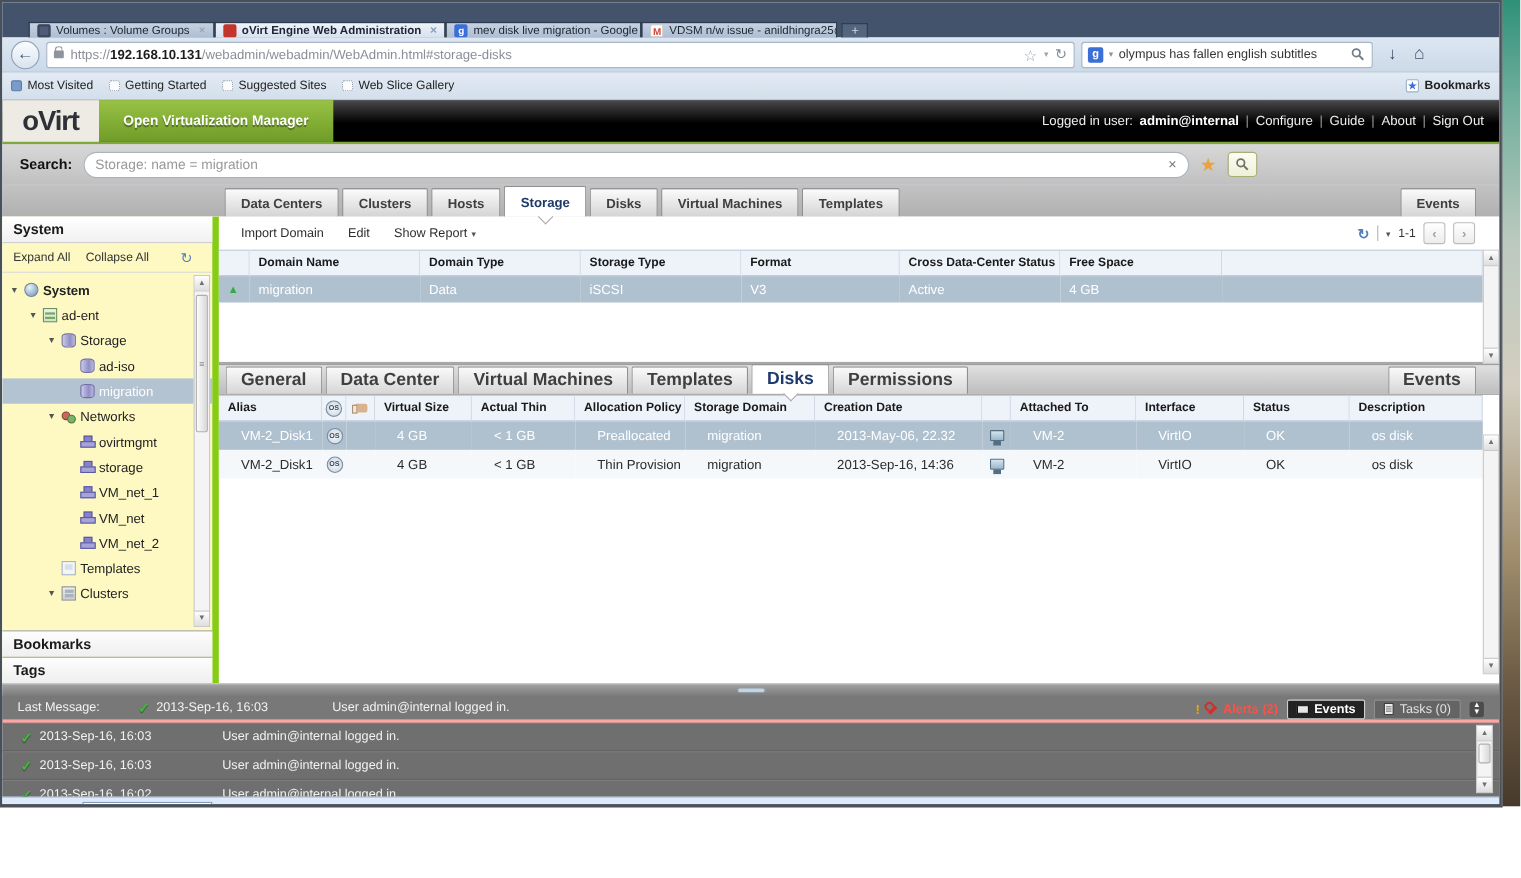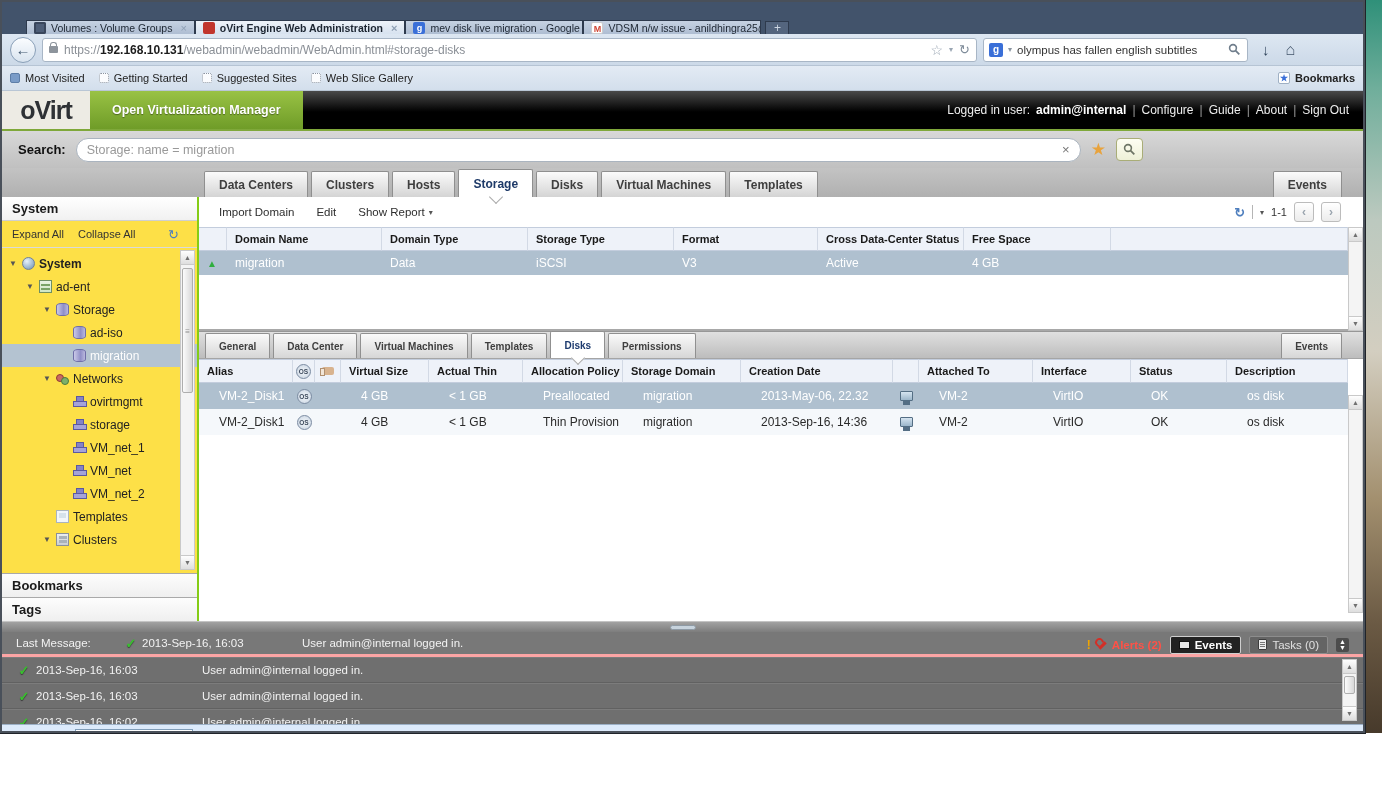--- a/index.html
+++ b/index.html
@@ -71,21 +71,21 @@
 
 
 .mtabrow { height:29px; background:linear-gradient(#c3c3c3,#b0b0b0); position:relative; display:flex; align-items:flex-end; padding-left:202px; }
 .mtab { position:relative; height:26px; margin-right:3px; padding:0 14px; background:linear-gradient(#fbfbfb,#d4d4d4); border:1px solid #8f8f8f; border-bottom:none; border-radius:2px 2px 0 0; font-size:12px; font-weight:bold; color:#3f3f3f; display:flex; align-items:center; }
 .mtab.active { background:#fff; color:#1e3a68; height:28px; z-index:5; }
 .mtab.active::after { content:""; position:absolute; left:50%; bottom:-5px; width:9px; height:9px; margin-left:-5px; background:#fff; transform:rotate(45deg); border-right:1px solid #aaa; border-bottom:1px solid #aaa; }
 .mtab-events { position:absolute; right:18px; bottom:0; height:26px; }
 
 
 .content { height:424px; background:#fff; display:flex; position:relative; }
-.sidebar { width:197px; border-right:2px solid #84cc16; display:flex; flex-direction:column; background:#fde047; }
+.sidebar { width:197px; border-right:6px solid #84cc16; display:flex; flex-direction:column; background:#fef9c3; }
 .sys-head { height:24px; padding-left:10px; font-size:13px; font-weight:bold; color:#1a1a1a; display:flex; align-items:center; border-bottom:1px solid #cfcfcf; background:linear-gradient(#fff,#f1f1f1); }
 .expand-row { height:27px; display:flex; align-items:center; gap:14px; padding-left:10px; font-size:11px; color:#333; border-bottom:1px solid #dadada; }
 .expand-row .tree-refresh { margin-left:auto; margin-right:18px; color:#4f7fbe; font-size:13px; }
 .tree { flex:1; position:relative; padding-top:4px; overflow:hidden; }
 .titem { height:23px; display:flex; align-items:center; gap:4px; font-size:12px; color:#222; padding-right:2px; }
 .titem.selected { background:#b4c3d1; color:#fdfdfd; }
 .texp { width:10px; font-size:8px; color:#555; text-align:center; flex:0 0 10px; }
 .tspace { width:10px; flex:0 0 10px; }
 .ticon { flex:0 0 13px; width:13px; height:13px; position:relative; }
 .ic-globe { border-radius:50%; background:radial-gradient(circle at 35% 30%, #e8f2fa, #9db8cf 60%, #6d8aa6); border:1px solid #70829a; }
@@ -121,21 +121,21 @@
 .gc-div { width:1px; height:14px; background:#b5b5b5; }
 .page-btn { width:20px; height:20px; border:1px solid #bcbcbc; border-radius:3px; background:linear-gradient(#fff,#ececec); color:#9aa4ae; font-size:12px; font-weight:bold; text-align:center; line-height:18px; }
 
 .sgrid { display:grid; grid-template-columns:28px 155px 146px 146px 144px 146px 147px auto; width:calc(100% - 15px); }
 .sgrid.head > div { height:24px; background:#eef2f9; border-top:1px solid #c3cddd; border-bottom:1px solid #c3cddd; border-right:1px solid #d2d9e5; font-size:11px; font-weight:bold; color:#1a1a1a; display:flex; align-items:center; padding-left:8px; }
 .sgrid.row > div { height:24px; display:flex; align-items:center; padding-left:8px; font-size:12px; }
 .sgrid.row.selected > div { background:#afc0cf; color:#fff; }
 .tri-up { color:#2fae3e; font-size:10px; }
 
 .subtabs { height:28px; background:linear-gradient(#e0e0e0,#bdbdbd); border-top:1px solid #979797; border-bottom:1px solid #a5a5a5; position:relative; display:flex; align-items:flex-end; padding-left:6px; }
-.stab { position:relative; height:25px; margin-right:3px; padding:0 13px; background:linear-gradient(#fafafa,#d6d6d6); border:1px solid #909090; border-bottom:none; border-radius:2px 2px 0 0; font-size:10px; font-weight:bold; color:#3f3f3f; display:flex; align-items:center; }
+.stab { position:relative; height:25px; margin-right:3px; padding:0 13px; background:linear-gradient(#fafafa,#d6d6d6); border:1px solid #909090; border-bottom:none; border-radius:2px 2px 0 0; font-size:16px; font-weight:bold; color:#3f3f3f; display:flex; align-items:center; }
 .stab.active { background:#fff; color:#1c3a6e; height:27px; z-index:4; }
 .stab.active::after { content:""; position:absolute; left:50%; bottom:-5px; width:9px; height:9px; margin-left:-5px; background:#fff; transform:rotate(45deg); border-right:1px solid #aaa; border-bottom:1px solid #aaa; }
 .stab-events { position:absolute; right:18px; bottom:0; height:25px; }
 .toolbar2 { height:34px; display:flex; align-items:center; padding-left:20px; font-size:11.5px; color:#2e2e2e; }
 
 .dgrid { display:grid; grid-template-columns:94px 22px 26px 88px 94px 100px 118px 152px 26px 114px 98px 96px auto; width:calc(100% - 15px); }
 .dgrid.head > div { height:24px; background:#eef2f9; border-top:1px solid #c3cddd; border-bottom:1px solid #c3cddd; border-right:1px solid #d2d9e5; font-size:11px; font-weight:bold; color:#1a1a1a; display:flex; align-items:center; padding-left:8px; }
 .dgrid.head > div.cicon { padding-left:0; justify-content:center; }
 .dgrid.row > div { height:26px; display:flex; align-items:center; padding-left:20px; font-size:12px; color:#2b2b2b; }
 .dgrid.row > div.cicon { padding-left:0; justify-content:center; }

